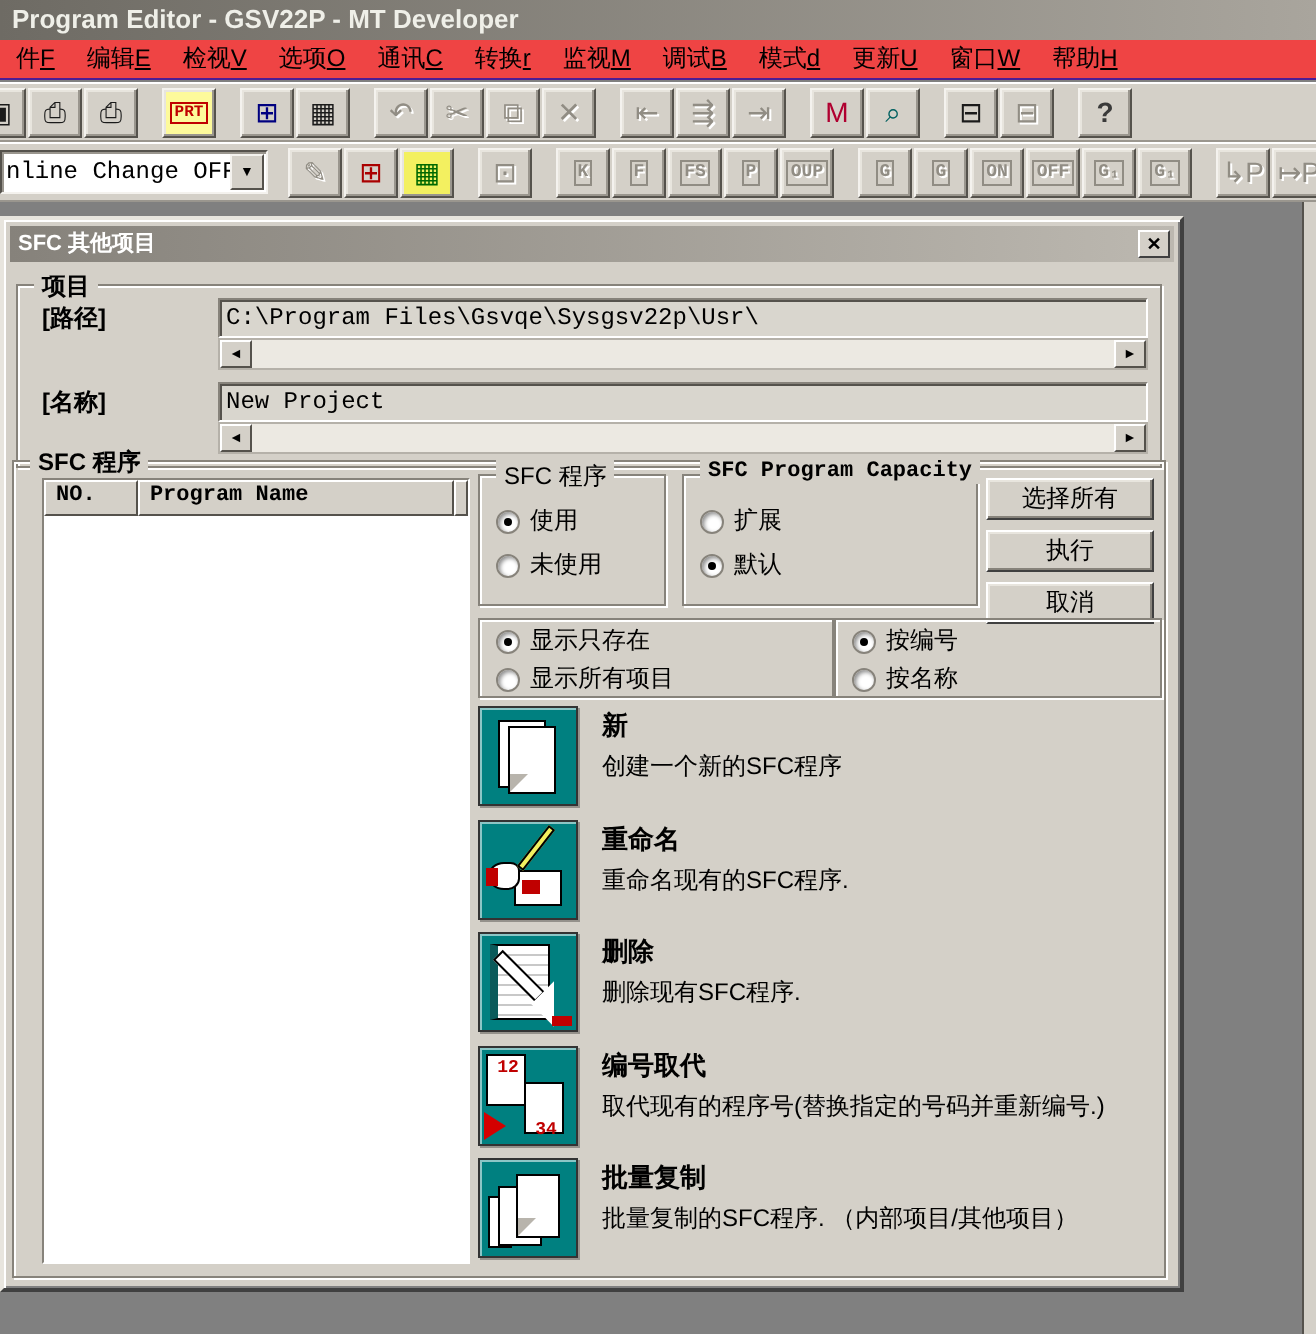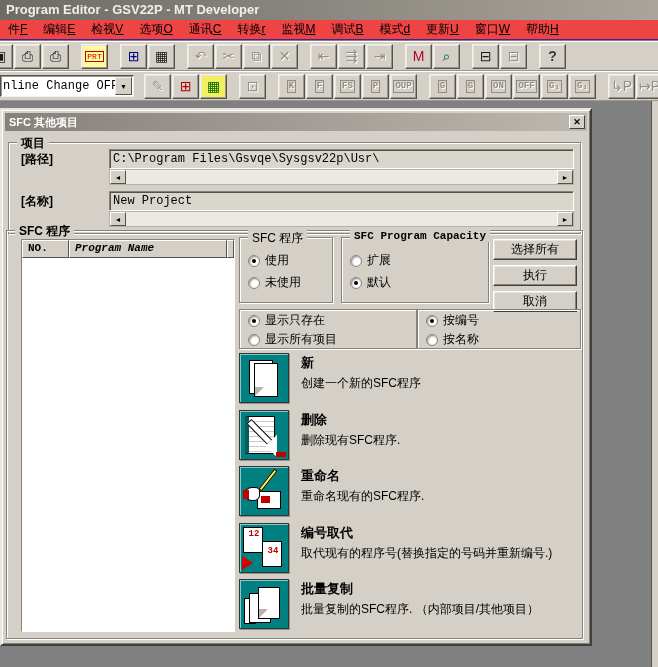--- a/index.html
+++ b/index.html
@@ -23,21 +23,21 @@
   #tb2 { top:71px; height:30px; }
   .tbtn { width:27px; height:25px; flex:none; background:#d4d0c8;
     border:1px solid; border-color:#f4f2ee #55524c #55524c #f4f2ee;
     box-shadow:inset -1px -1px 0 #9a968e, inset 1px 1px 0 #e8e5de;
     display:flex; align-items:center; justify-content:center;
     font-size:14px; color:#1a1a1a; margin-right:1px; cursor:pointer; }
   .tbtn.dis span { color:#918d84; text-shadow:1px 1px 0 #fff; }
   .tbtn.cutl { margin-left:-14px; }
   .tb-gap { width:11px; height:25px; flex:none; }
   .tbtn.prt { background:#fdfa9b; }
-  .tbtn.prt span { color:#c00000; font-weight:normal; font-size:8px; border:1px solid #c00000; padding:0 1px;
+  .tbtn.prt span { color:#c00000; font-weight:bold; font-size:8px; border:1px solid #c00000; padding:0 1px;
     font-family:"Liberation Mono",monospace; }
   .tbtn.ytable { background:#f3f060; }
   .tbtn.ytable span { color:#006800; font-size:14px; }
   .tbtn.boxed span { font-family:"Liberation Mono","DejaVu Sans Mono",monospace; font-size:9px; font-weight:bold;
     border:1px solid #918d84; padding:0 1px; line-height:11px; }
   .tbtn.help span { font-weight:bold; font-size:14px; color:#3a3a3a; }
 
   #combo { width:134px; height:22px; flex:none; background:#fff;
     border:1px solid; border-color:#55524c #f4f2ee #f4f2ee #55524c;
     box-shadow:inset 1px 1px 0 #9a968e; display:flex; align-items:center; margin-right:10px; }
@@ -84,21 +84,21 @@
 
   #sfc-group { left:4px; right:7px; top:120px; bottom:5px; }
 
   #listbox { position:absolute; left:14px; top:8px; width:214px; bottom:6px; background:#fff;
     border:1px solid; border-color:#87837b #fff #fff #87837b; box-shadow:inset 1px 1px 0 #55524c;
     display:flex; flex-direction:column; }
   #list-header { display:flex; height:18px; flex:none; }
   .lh { background:#d4d0c8; border:1px solid; border-color:#fff #55524c #55524c #fff;
     font-family:"Liberation Mono","DejaVu Sans Mono",monospace; font-size:11px; font-weight:bold;
     line-height:15px; padding-left:5px; white-space:nowrap; overflow:hidden; cursor:pointer; }
-  .lh0 { width:48px; } .lh1 { width:162px;font-style:italic; } .lh2 { flex:1; }
+  .lh0 { width:48px; } .lh1 { width:162px; } .lh2 { flex:1; }
   #list-body { flex:1; background:#fff; }
 
   #usage-group { left:232px; top:6px; width:94px; height:66px; }
   #capacity-group { left:334px; top:6px; width:148px; height:66px; }
   .radio-row { display:flex; align-items:center; gap:5px; margin:5px 0 0 8px; }
   .radio { width:12px; height:12px; border-radius:50%; background:#fff; flex:none;
     border:1px solid #87837b; box-shadow:inset 1px 1px 2px rgba(0,0,0,.45); position:relative; }
   .radio.sel::after { content:""; position:absolute; left:3px; top:3px; width:4px; height:4px;
     border-radius:50%; background:#000; }
   .radio-label { font-size:12px; white-space:nowrap; }
@@ -141,21 +141,21 @@
   .icon-rename .p3 { left:26px; top:0px; width:4px; height:26px; background:#f3f060; transform:rotate(38deg); }
   
   .icon-delete .p1 { left:5px; top:5px; width:30px; height:38px;
     background:repeating-linear-gradient(#fff 0 4px,#c8c8c8 4px 5px); border-left:4px solid #0a5a5a; }
   .icon-delete .p2 { left:16px; top:6px; width:7px; height:30px; transform:rotate(-45deg); }
   .icon-delete .p3 { left:29px; top:27px; width:0; height:0; background:none; border:8px solid transparent;
     border-top-color:#fff; border-left-color:#fff; transform:rotate(-45deg); }
   .icon-delete::after { content:""; position:absolute; right:2px; bottom:2px; width:10px; height:5px; background:#c00000; }
   
   .icon-renumber .p1 { left:3px; top:3px; width:20px; height:26px; padding:1px 0 0 2px; }
-  .icon-renumber .p2 { left:22px; top:17px; width:20px; height:26px; padding:4px 0 0 2px; }
+  .icon-renumber .p2 { left:22px; top:17px; width:20px; height:26px; padding:18px 0 0 2px; }
   .icon-renumber .p3 { left:2px; top:32px; width:0; height:0; background:none; border:7px solid transparent;
     border-left:11px solid #d40000; border-right:0; }
   
   .icon-copy .p1 { left:4px; top:18px; width:12px; height:26px; }
   .icon-copy .p2 { left:9px; top:13px; width:22px; height:30px; }
   .icon-copy .p3 { left:18px; top:7px; width:22px; height:32px; }
   .icon-copy .p3::after { content:""; position:absolute; left:0; bottom:0;
     border-style:solid; border-width:9px 9px 0 0; border-color:#b8b4ac transparent transparent transparent; }
 </style>
 </head>
@@ -403,40 +403,40 @@
       <span class="p p2"></span>
 
     </button>
     <div class="act-text">
       <div class="act-title">新</div>
       <div class="act-desc">创建一个新的SFC程序</div>
     </div>
   </div>
 
   <div class="action-row">
+    <button class="act-icon icon-rename">
+      <span class="p p1"></span>
+      <span class="p p2"></span>
+      <span class="p p3"></span>
+    </button>
+    <div class="act-text">
+      <div class="act-title">重命名</div>
+      <div class="act-desc">重命名现有的SFC程序.</div>
+    </div>
+  </div>
+
+  <div class="action-row">
     <button class="act-icon icon-delete">
       <span class="p p1"></span>
       <span class="p p2"></span>
       <span class="p p3"></span>
     </button>
     <div class="act-text">
       <div class="act-title">删除</div>
       <div class="act-desc">删除现有SFC程序.</div>
-    </div>
-  </div>
-
-  <div class="action-row">
-    <button class="act-icon icon-rename">
-      <span class="p p1"></span>
-      <span class="p p2"></span>
-      <span class="p p3"></span>
-    </button>
-    <div class="act-text">
-      <div class="act-title">重命名</div>
-      <div class="act-desc">重命名现有的SFC程序.</div>
     </div>
   </div>
 
   <div class="action-row">
     <button class="act-icon icon-renumber">
       <span class="p p1">12</span>
       <span class="p p2">34</span>
       <span class="p p3"></span>
     </button>
     <div class="act-text">

